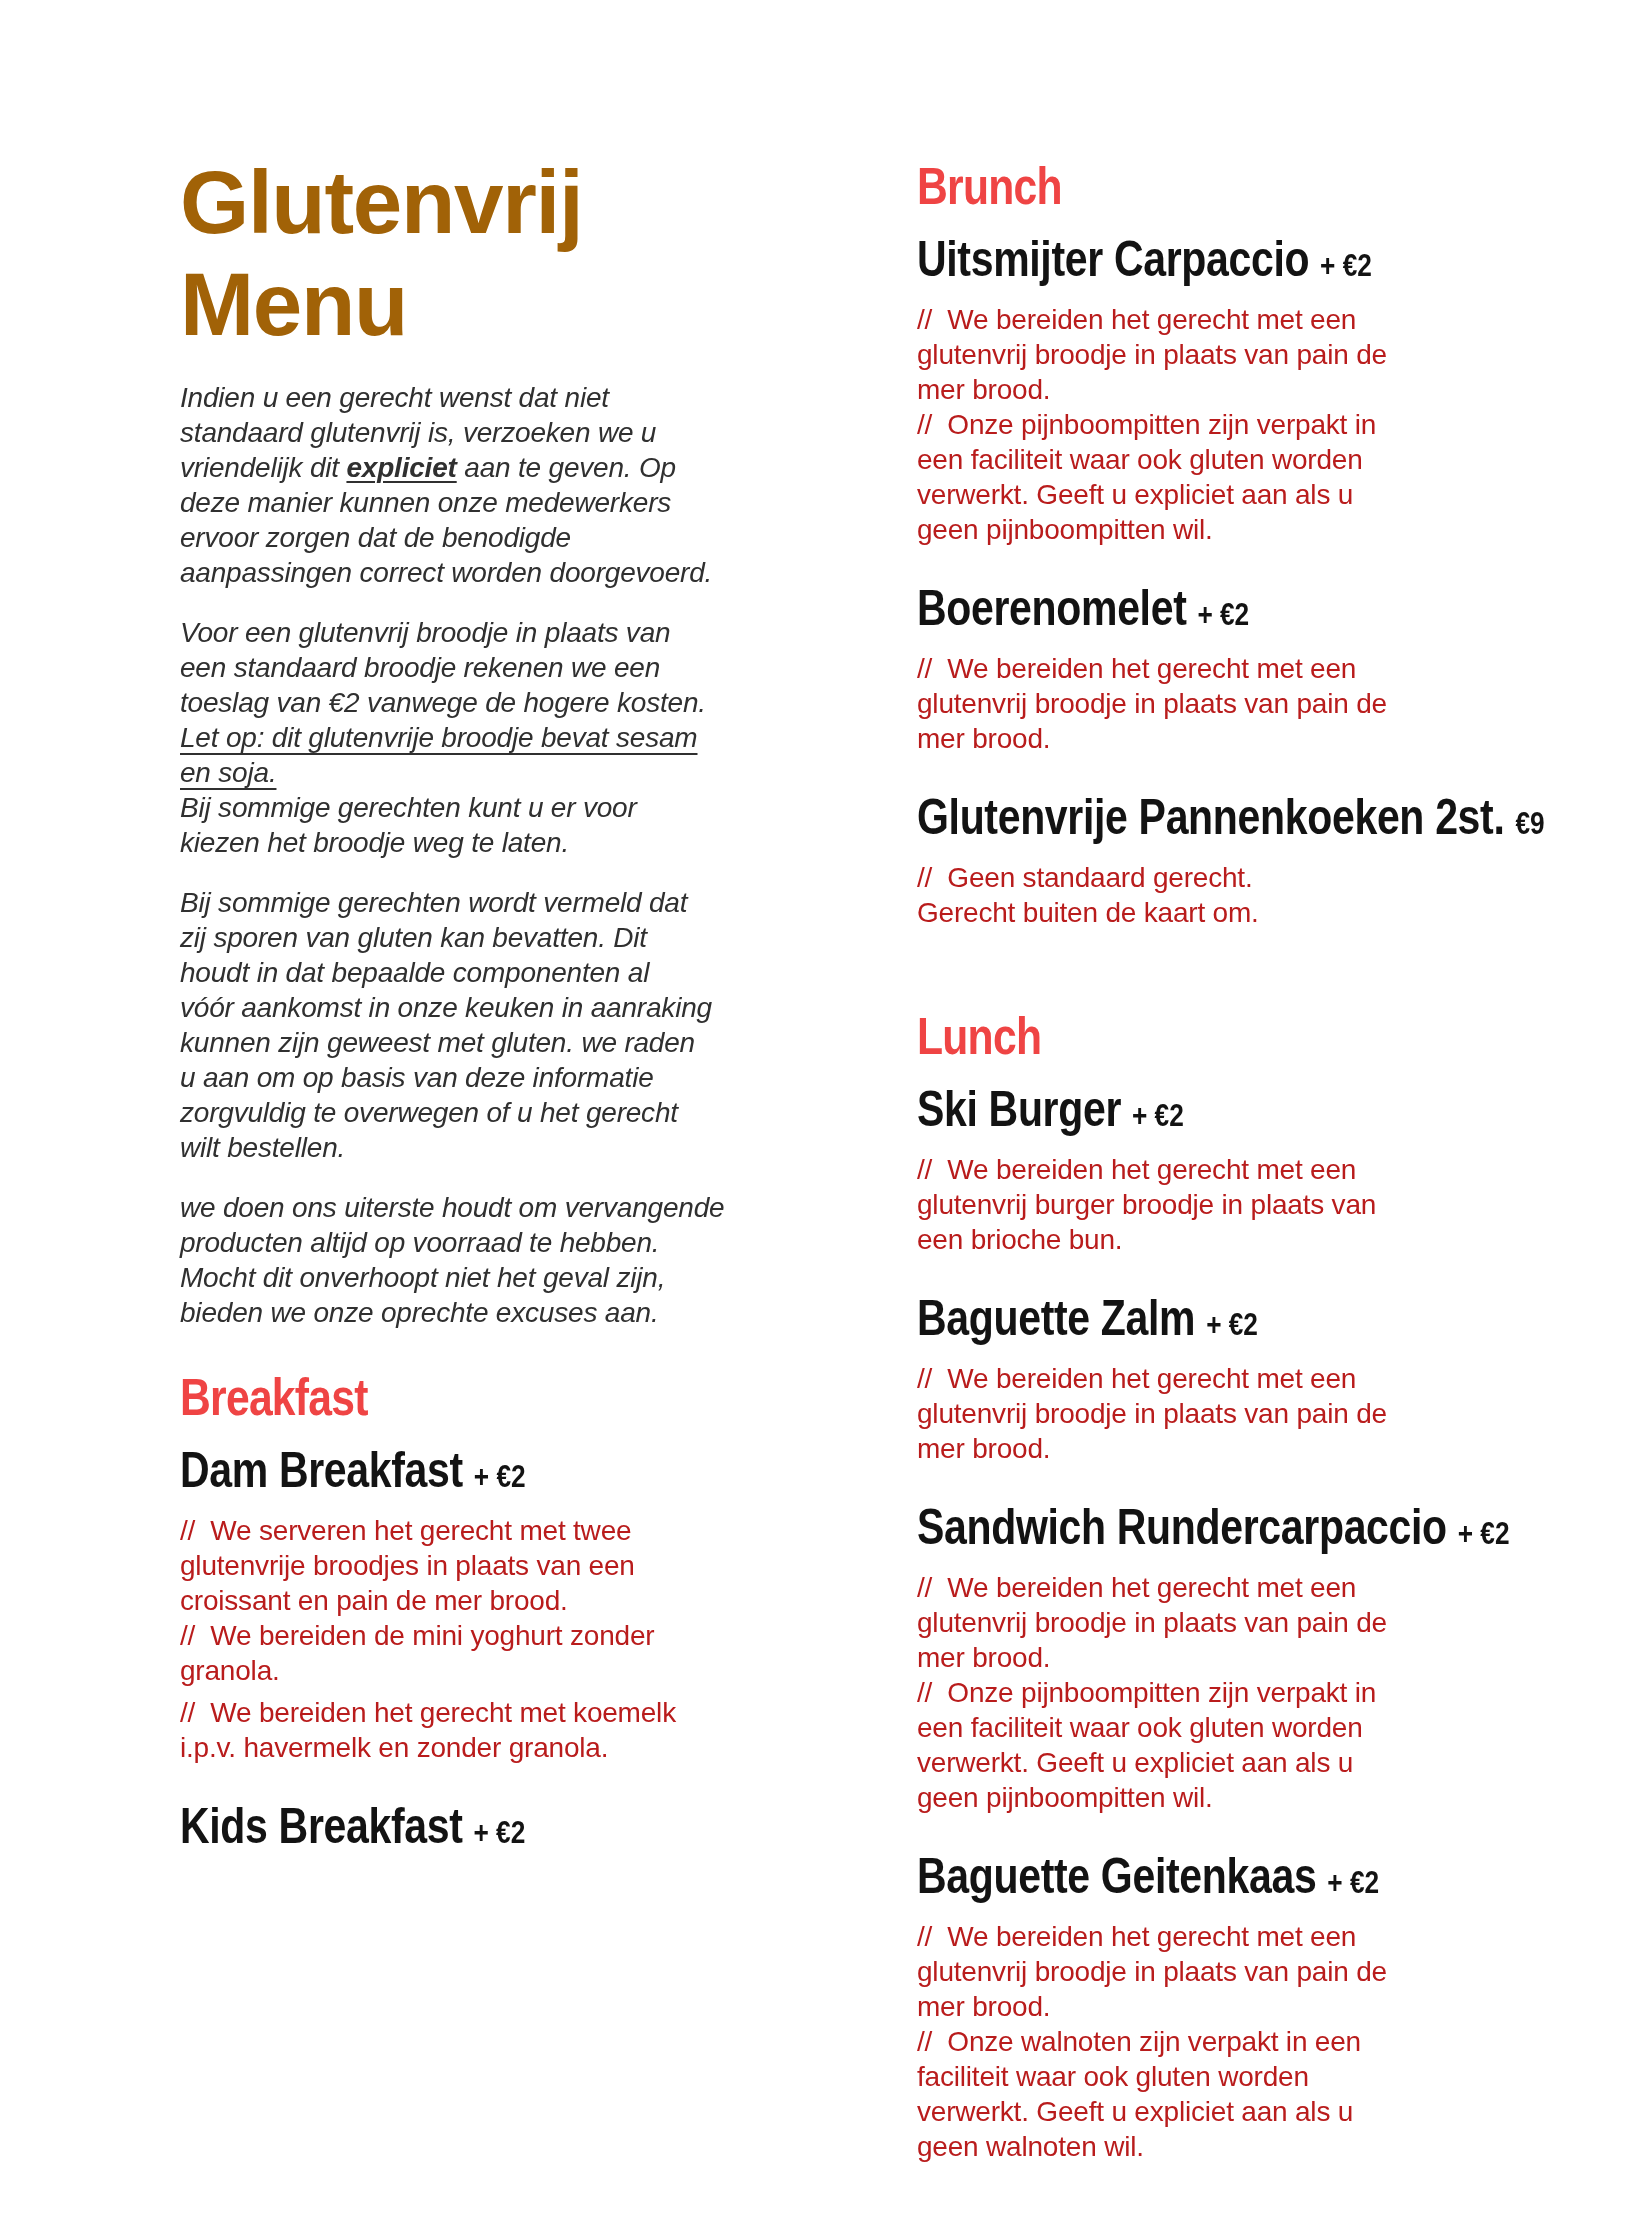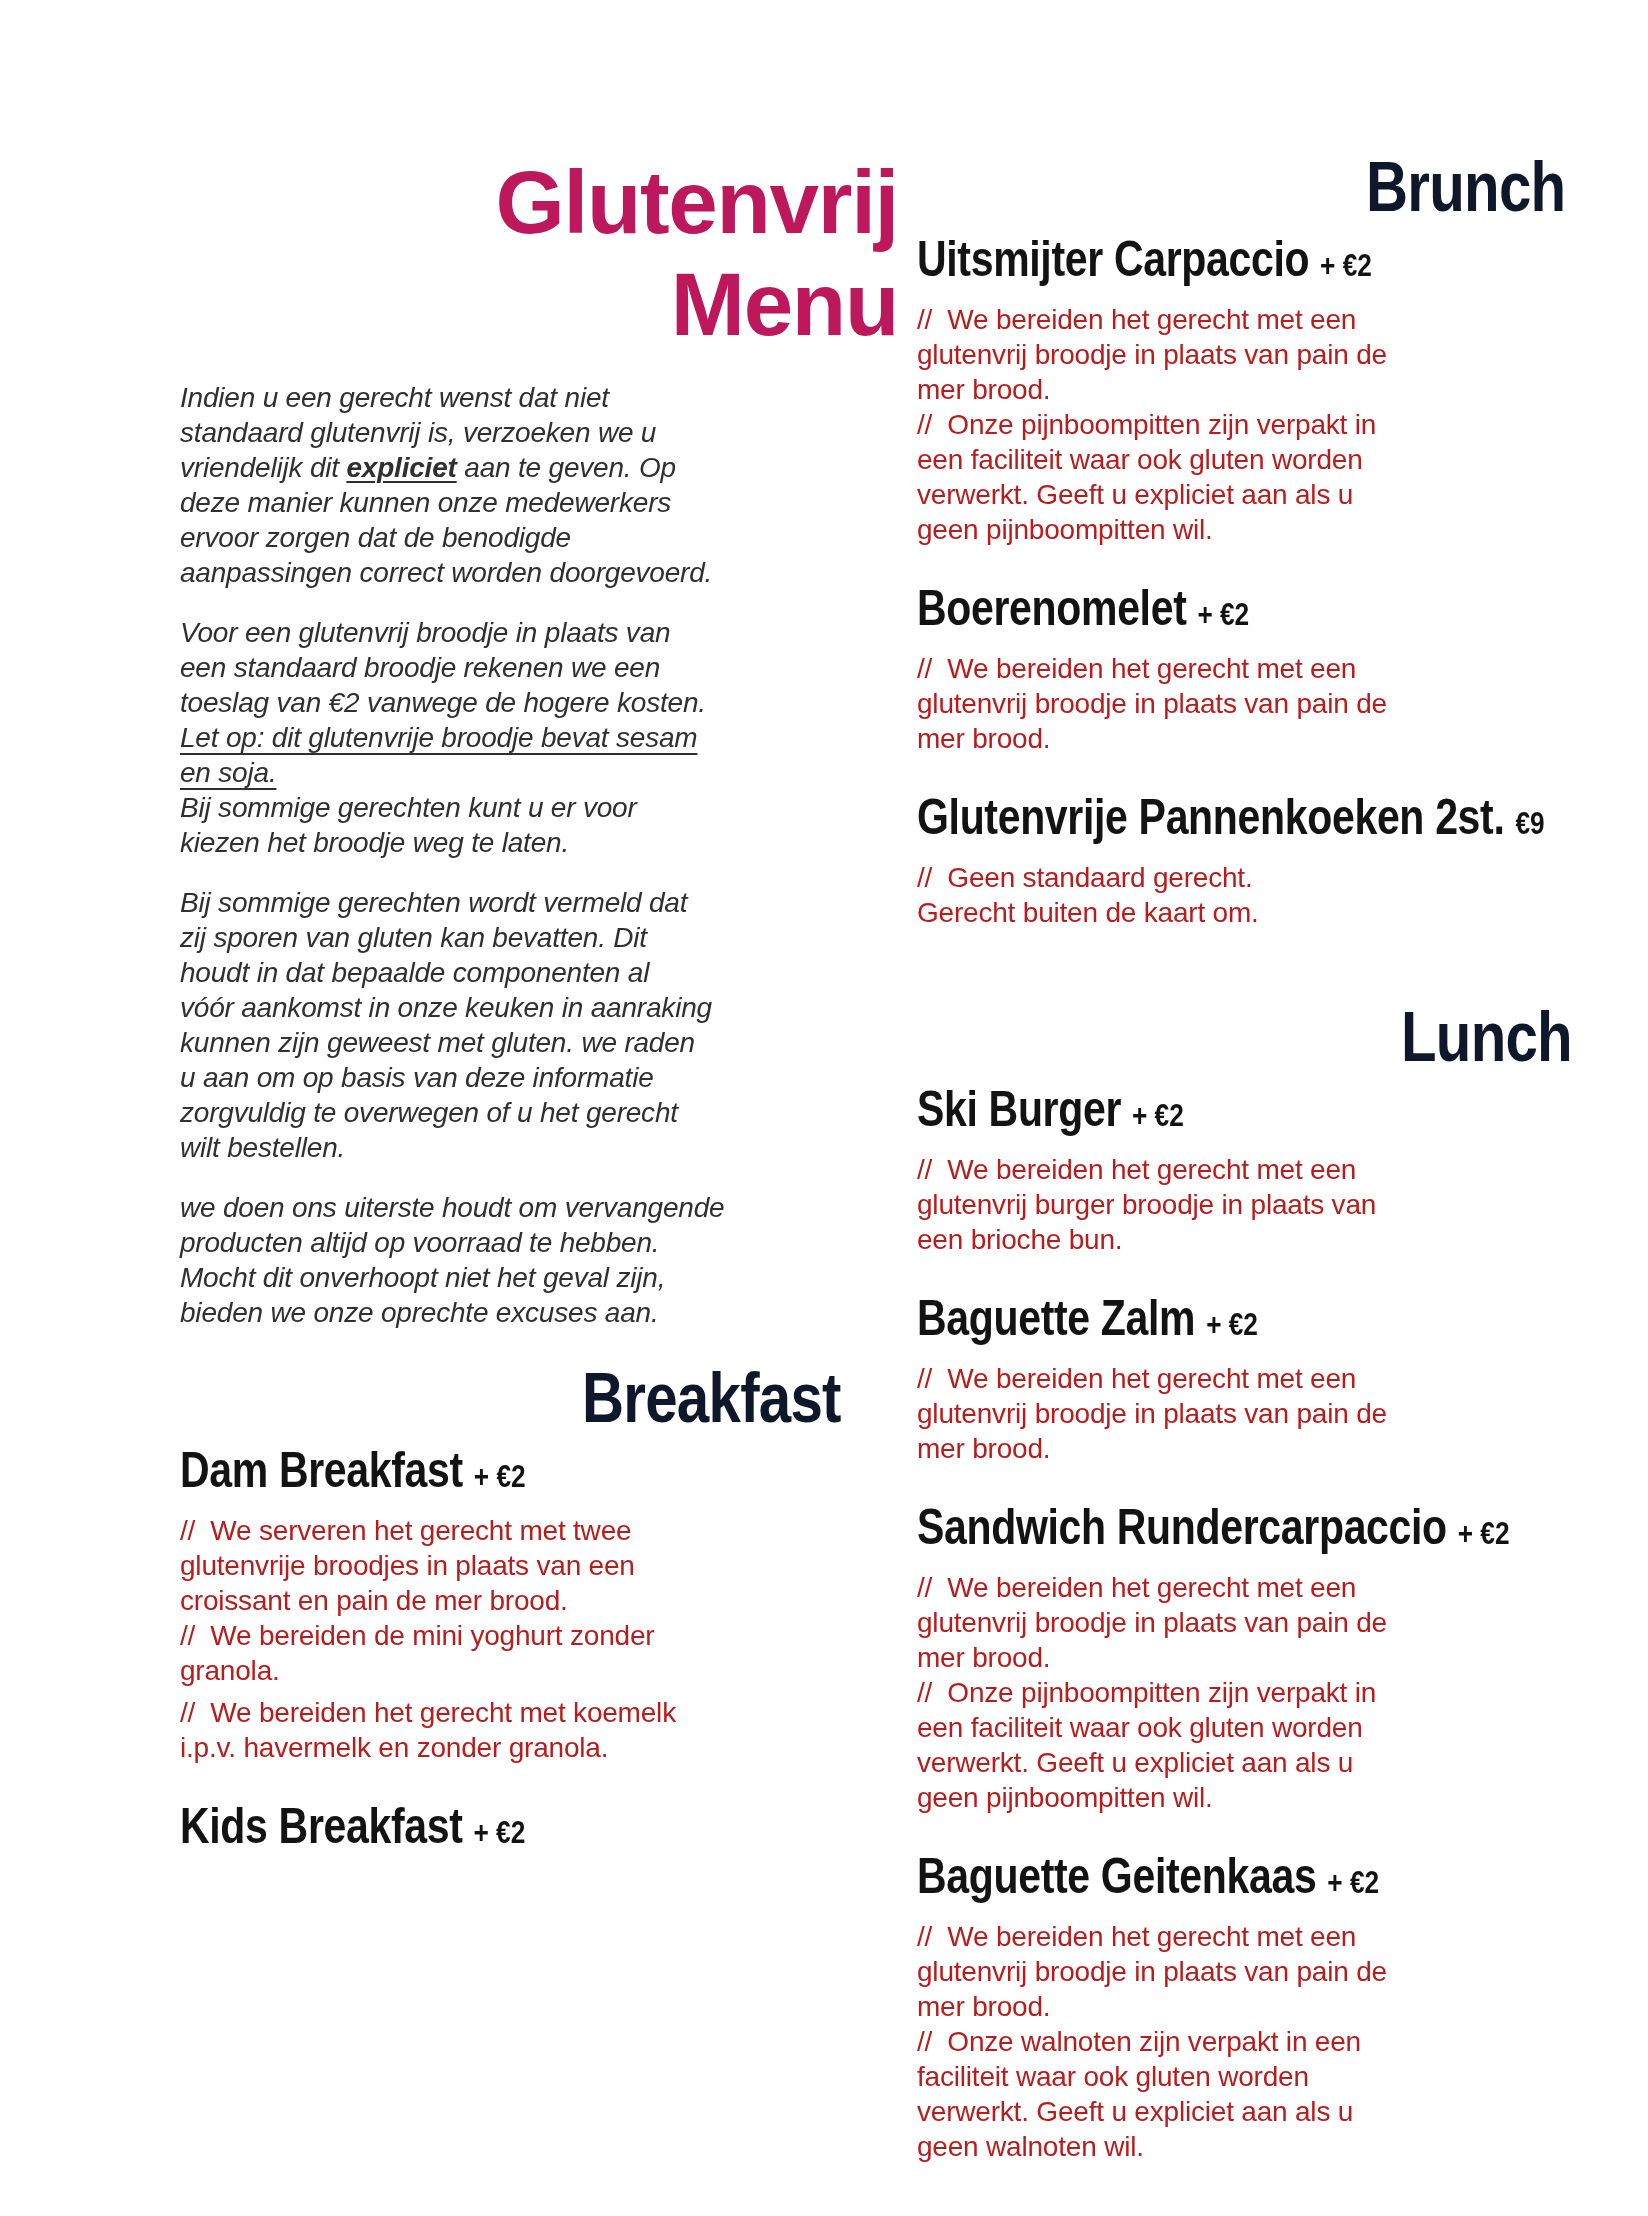--- a/index.html
+++ b/index.html
@@ -16,23 +16,22 @@
   .col-left{left:180px;width:718px;}
   .col-right{left:917px;width:692px;}
 
   
   .page-title{
     margin:151px 0 0 0;
     font-size:89px;
     line-height:102px;
     font-weight:700;
     letter-spacing:-1.3px;
-    color:#be185d;
+    color:#a16207;
     white-space:pre-line;
-    text-align:right;
   }
 
   
   .para{
     margin:25px 0 0 0;
     font-style:italic;
     font-size:28px;
     line-height:35px;
     letter-spacing:-0.2px;
     color:#303030;
@@ -47,26 +46,25 @@
   }
   .u-block{
     text-decoration:underline;
     text-decoration-thickness:1.8px;
     text-underline-offset:6.2px;
   }
 
   
   .sec-h{
     margin:32px 0 0 0;
-    font-size:71px;
+    font-size:52px;
     line-height:71px;
     font-weight:700;
     letter-spacing:-0.9px;
-    color:#0f172a;
-    text-align:right;
+    color:#ef4444;
   }
   .sec-h .squeeze{display:inline-block;transform:scaleX(0.82);transform-origin:left center;white-space:nowrap;}
   .sec-h.first{margin-top:151px;}
   .sec-h.gap-lunch{margin-top:71px;}
 
   
   .item-h{
     margin:32px 0 0 0;
     font-size:50px;
     line-height:59px;

